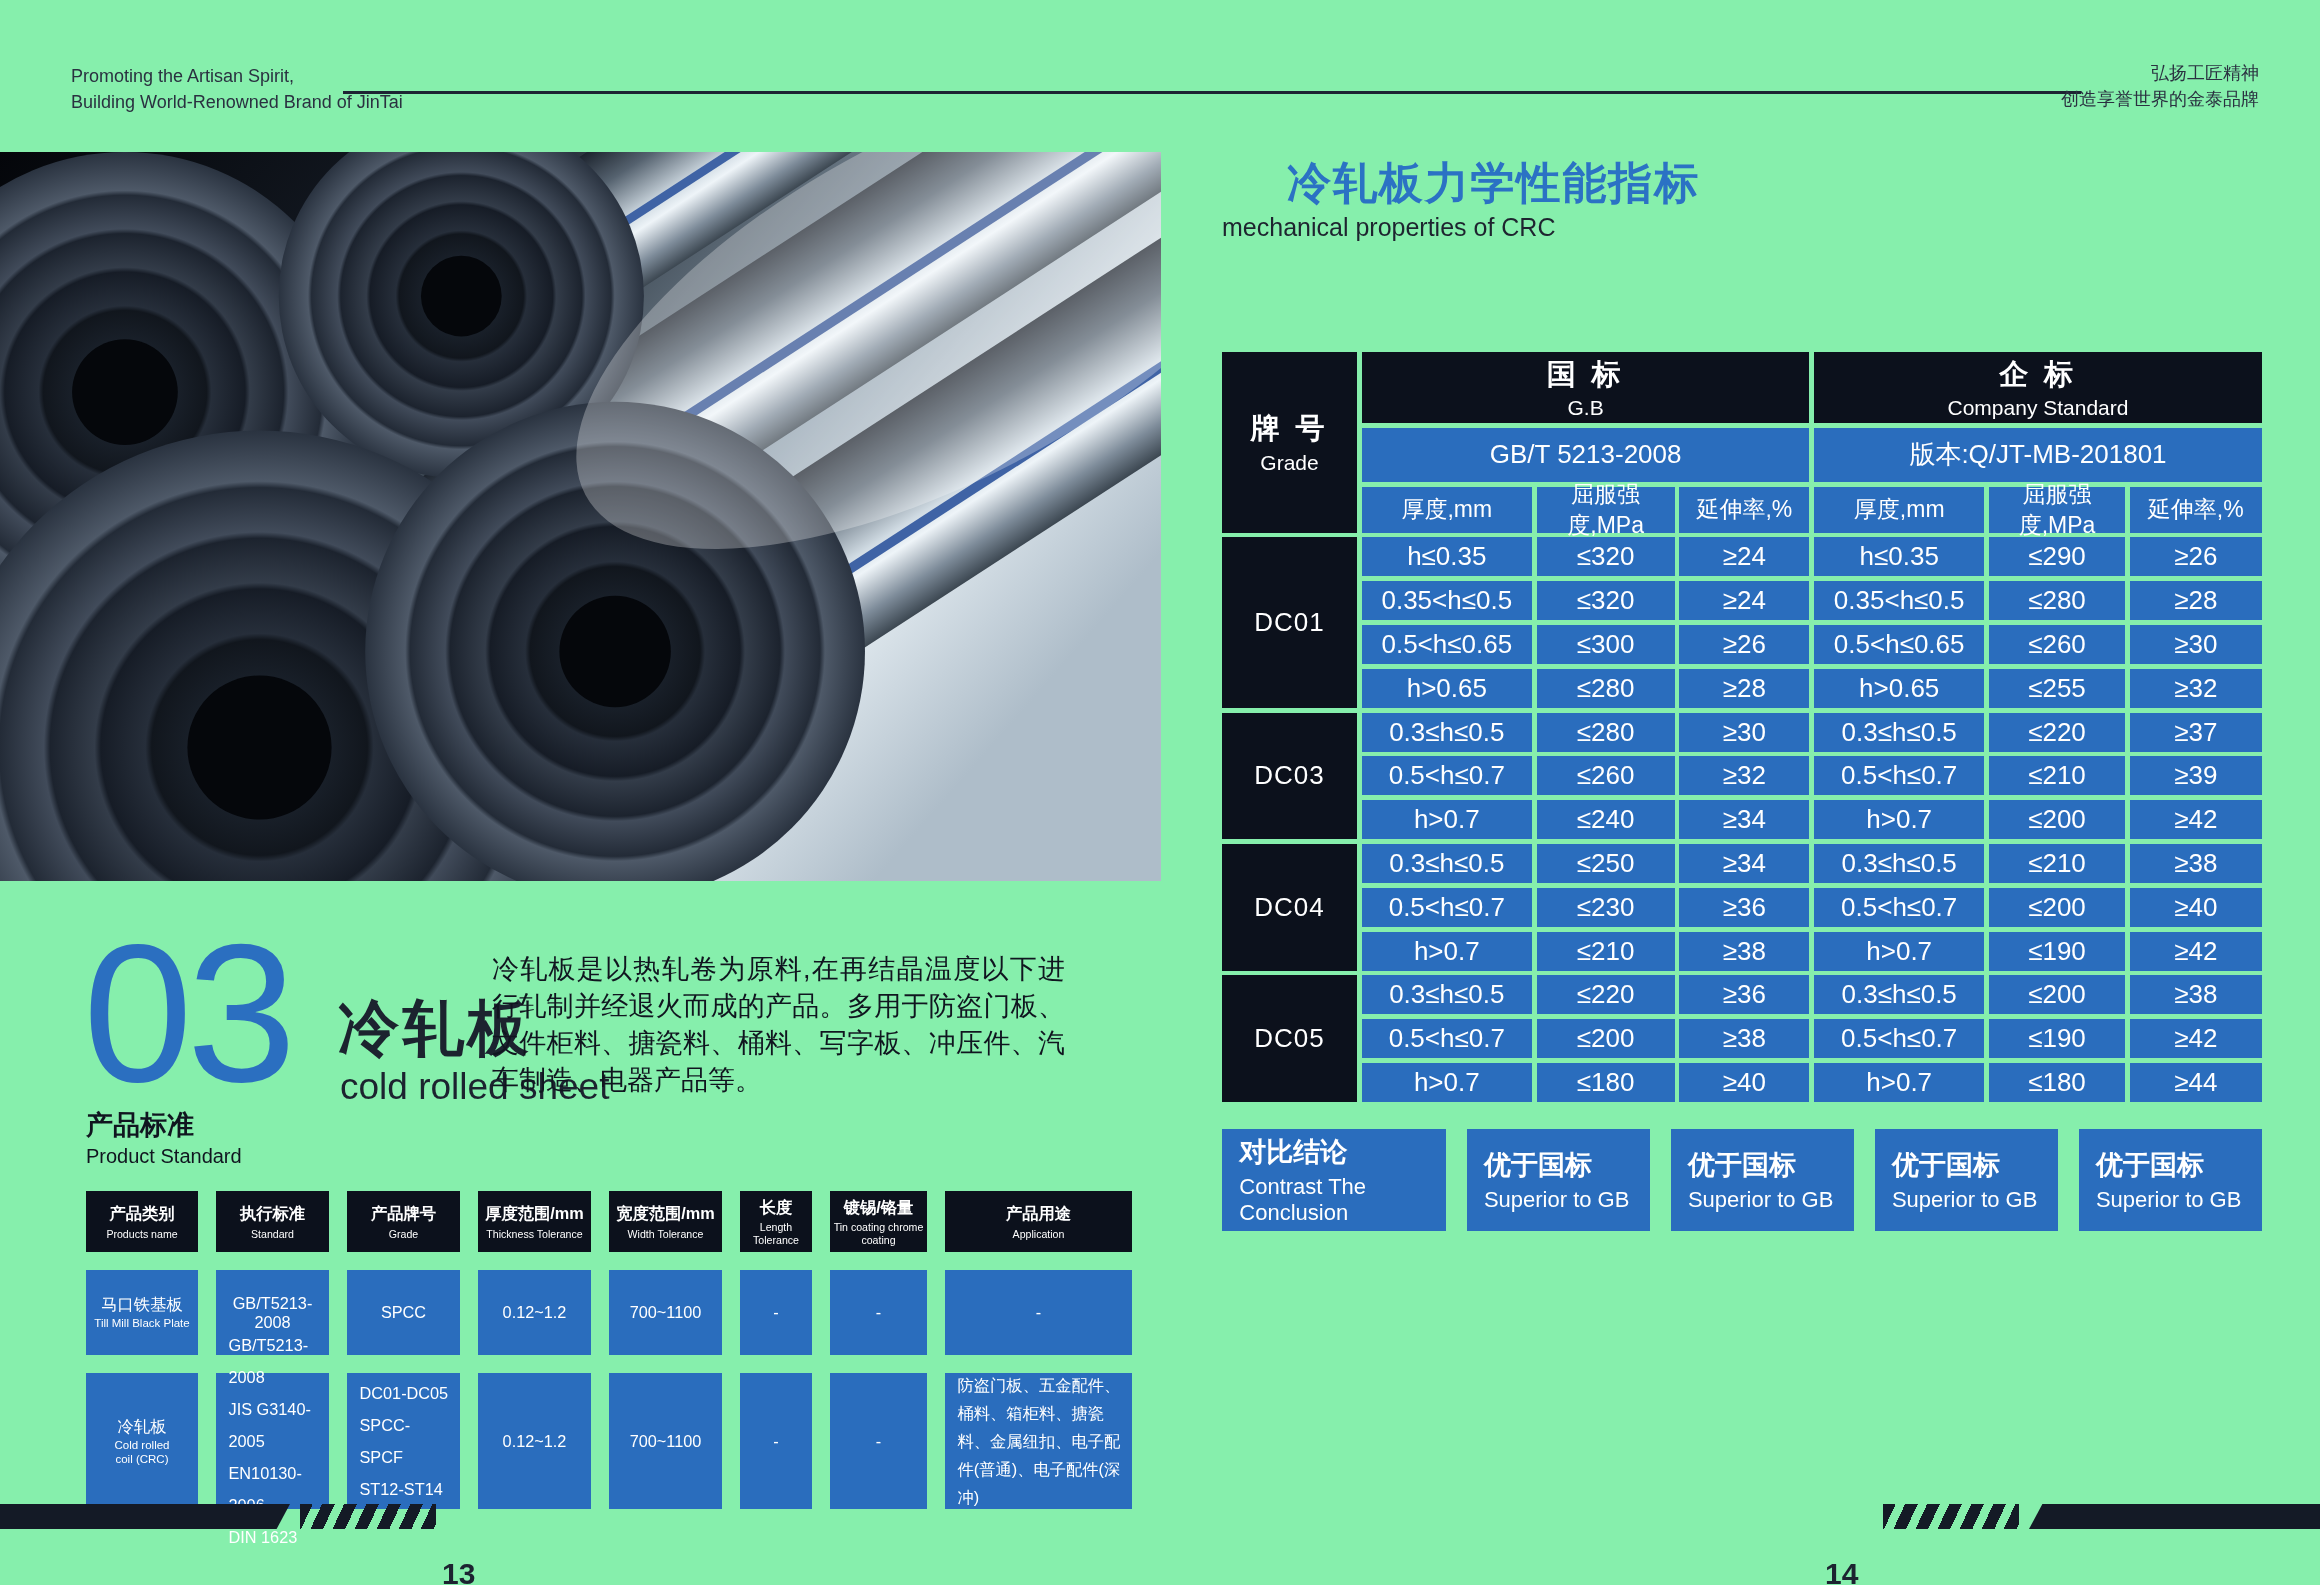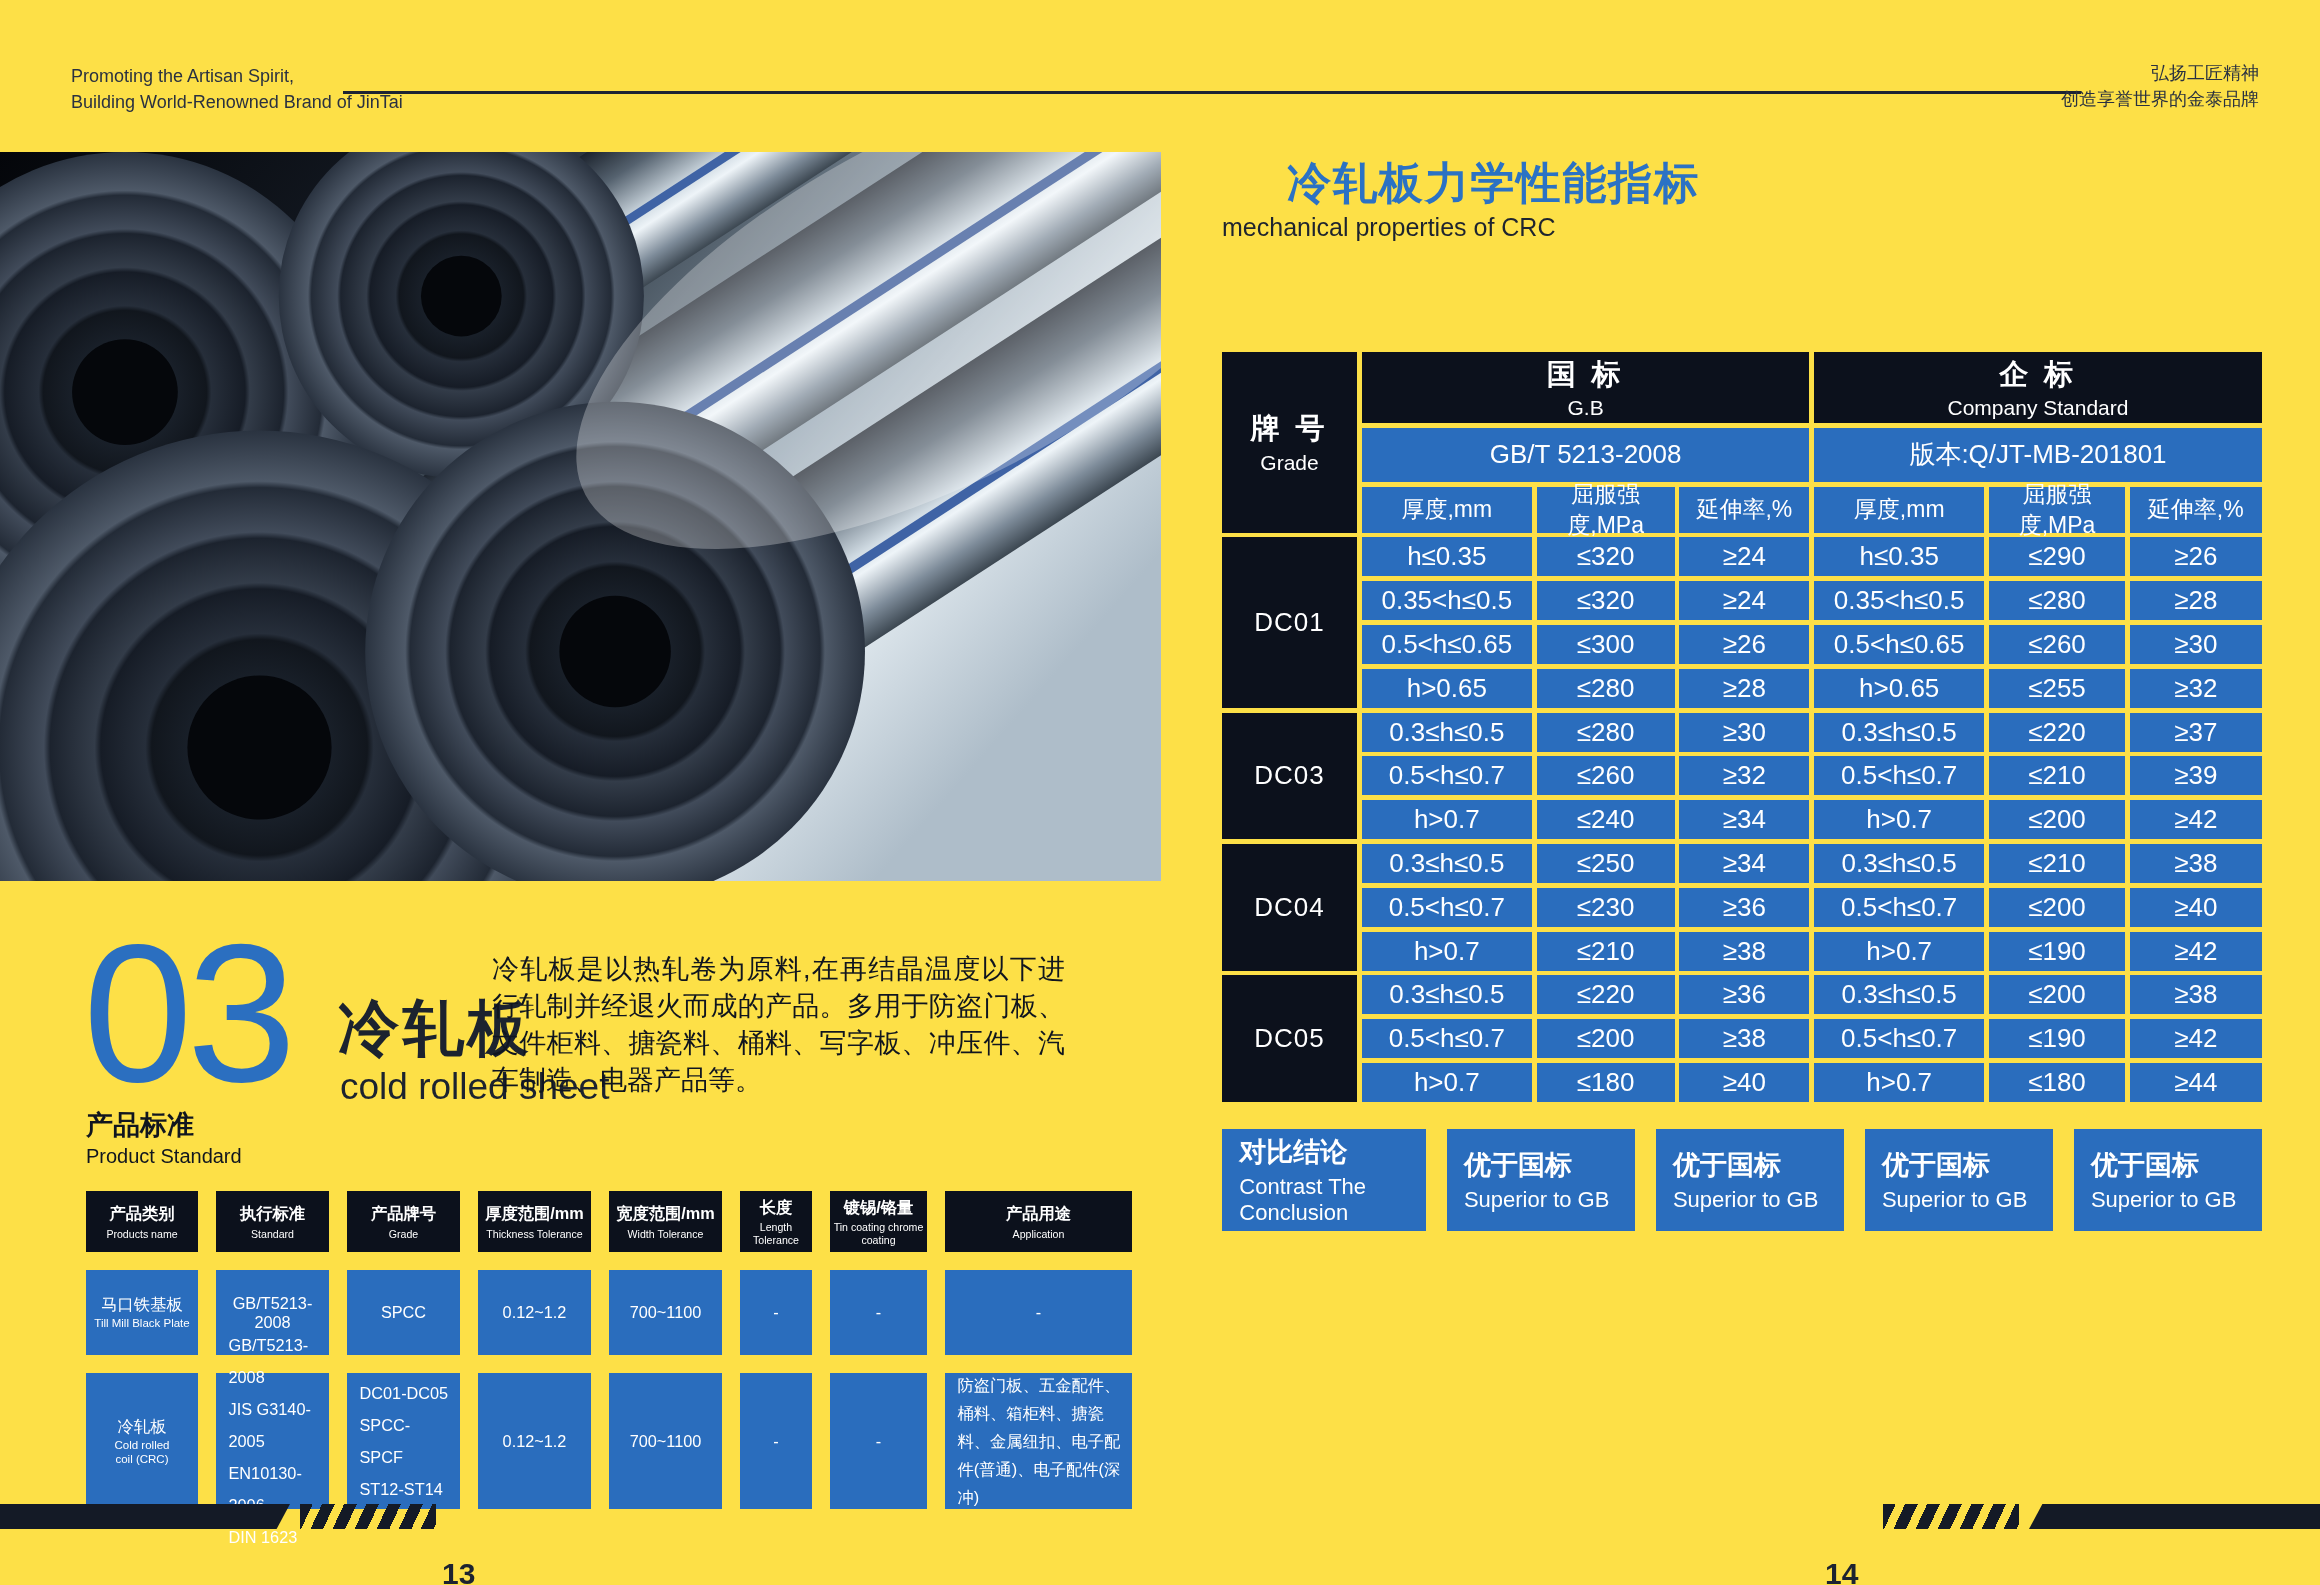--- a/index.html
+++ b/index.html
@@ -1,18 +1,18 @@
 <!DOCTYPE html>
 <html><head>
 <meta charset="utf-8">
 <style>
   * { margin:0; padding:0; box-sizing:border-box; }
   html,body { background:#cfd4d3; }
   body { font-family:"Liberation Sans", sans-serif; }
-  .page { position:relative; width:2320px; height:1585px; background:#fde047; overflow:hidden; }
+  .page { position:relative; width:2320px; height:1585px; background:#86efac; overflow:hidden; }
 
   
   .hdr-left { position:absolute; left:71px; top:63px; font-size:18px; line-height:26px; color:#2a3140; }
   .hdr-right { position:absolute; right:61px; top:60px; font-size:18px; line-height:26px; color:#2a3140; text-align:right; }
   .hdr-rule { position:absolute; left:343px; top:91px; width:1738px; height:2.9px; background:#1d2433; }
 
   
   .photo { position:absolute; left:0; top:152px; width:1161px; height:729px; overflow:hidden; }
 
   
@@ -33,21 +33,21 @@
   .span3 { grid-column:span 3; }
   .k .zh { font-size:29px; font-weight:bold; letter-spacing:3.8px; }
   .k .en { font-size:21px; margin-top:1.9px; }
   .grade { font-size:26px; letter-spacing:1px; }
 
   
   .concl { position:absolute; left:1222px; top:1129px; width:1040px; height:102px; display:flex; gap:8.6px; }
   .cbox { background:#2a6dbd; color:#fff; display:flex; flex-direction:column; justify-content:center; padding-left:17.3px; }
   .cbox .zh { font-size:27px; font-weight:bold; }
   .cbox .en { font-size:22px; margin-top:4.8px; }
-  .cbox.first { width:204px; }
+  .cbox.first { width:224px; }
   .cbox.sup { flex:1;margin-left:12px; }
 
   
   .secnum { position:absolute; left:83px; top:915px; font-size:197px; line-height:197px; font-weight:200; color:#2b6fc0; letter-spacing:-5.8px; }
   .sec-zh { position:absolute; left:338px; top:988px; font-size:61px; font-weight:bold; color:#1c232f; letter-spacing:3.8px; }
   .sec-en { position:absolute; left:340px; top:1066px; font-size:37px; color:#1c232f; }
   .desc { position:absolute; left:492px; top:951px; width:573px; font-size:27px; line-height:37px; color:#10151f; text-align:justify; }
   .std-zh { position:absolute; left:86px; top:1107px; font-size:27px; font-weight:bold; color:#10151f; }
   .std-en { position:absolute; left:86px; top:1145px; font-size:20px; color:#10151f; }
 

